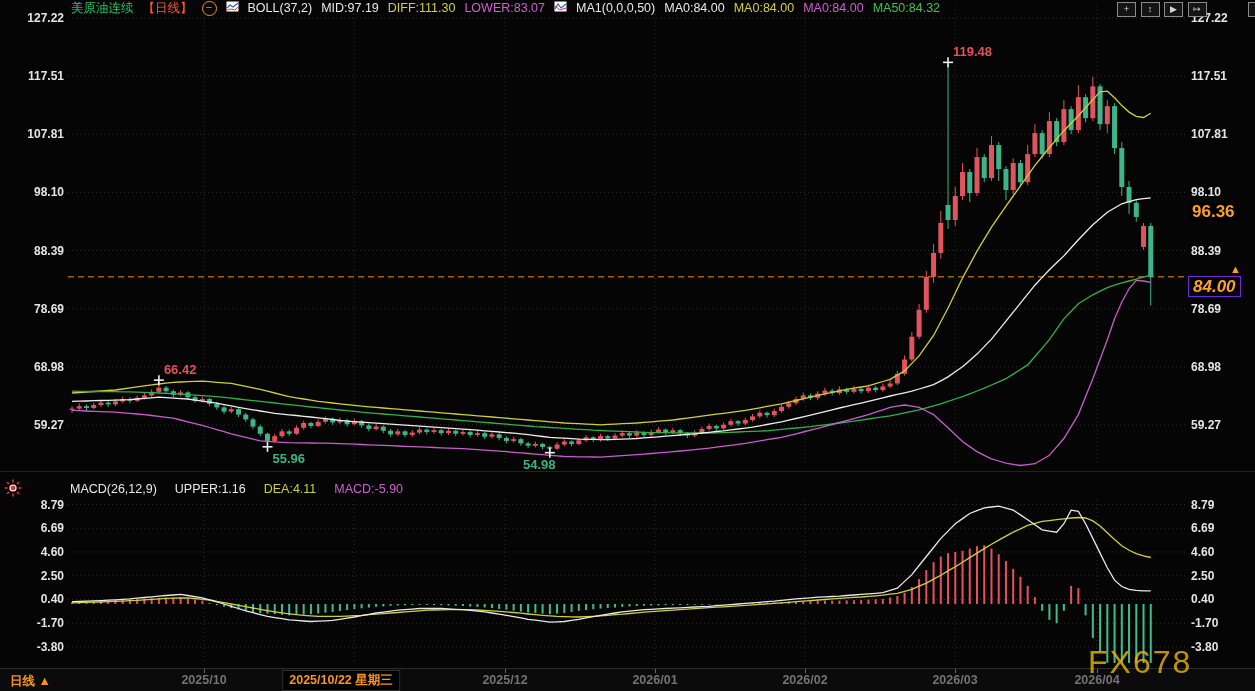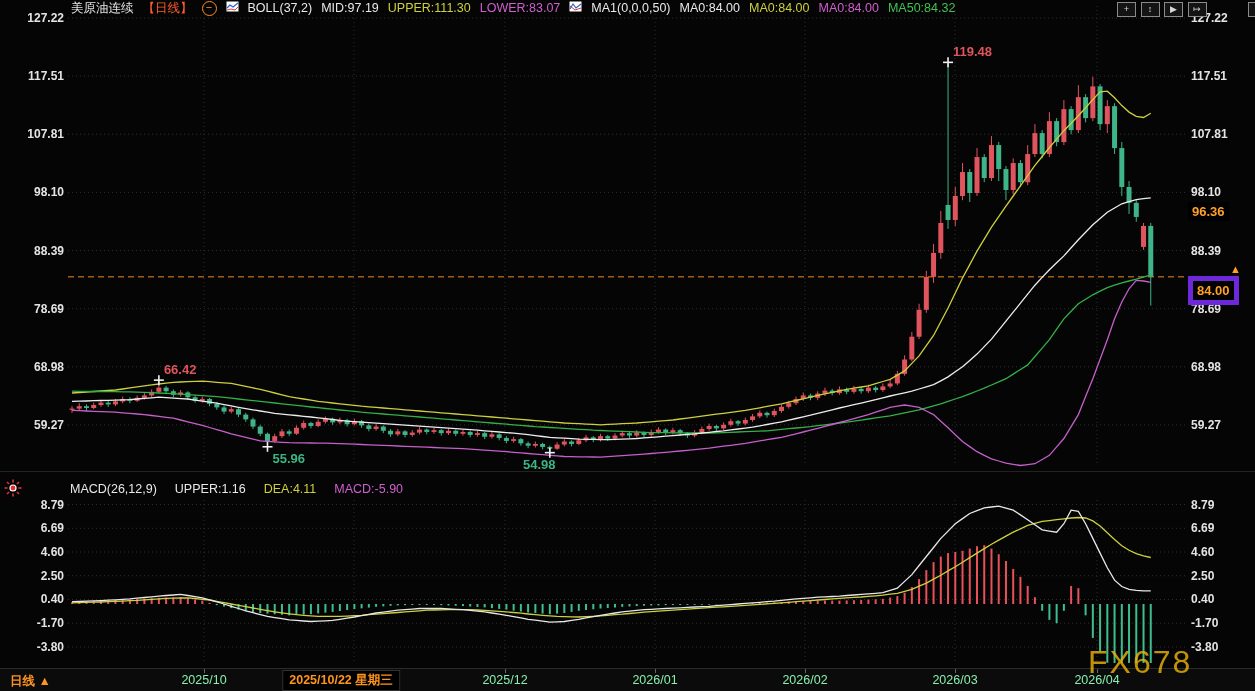--- a/index.html
+++ b/index.html
@@ -2,49 +2,49 @@
 <html><head>
 <meta charset="utf-8">
 <style>
   html,body{margin:0;padding:0;background:#050505;}
   body{position:relative;width:1255px;height:691px;overflow:hidden;
        font-family:"Liberation Sans","DejaVu Sans",sans-serif;color:#e6e6e6;}
   #chart-svg{position:absolute;left:0;top:0;z-index:1;}
   
   .hdr{position:absolute;left:71px;top:1px;z-index:4;display:flex;align-items:center;
        gap:9px;font-size:12.5px;white-space:nowrap;line-height:15px;}
-  .c-white{color:#e8e8e8}.c-gray{color:#e5e5e5}.c-yellow{color:#cdd03c}
+  .c-white{color:#e8e8e8}.c-gray{color:#22c55e}.c-yellow{color:#cdd03c}
   .c-magenta{color:#d05fd0}.c-green{color:#41c152}.c-orangered{color:#ff5a2b}
   .collapse{display:inline-block;width:13px;height:13px;border:1px solid #ff8c1e;border-radius:50%;
        color:#ff8c1e;font-size:11px;line-height:11px;text-align:center;}
   .mini-chart-icon{display:inline-block;}
   
   .tool-btn{position:absolute;top:2px;width:17px;height:13px;background:#141414;border:1px solid #8a8a8a;
        color:#d8d8d8;font-size:9px;line-height:12px;text-align:center;z-index:5;cursor:pointer;}
   
   .axis-label-left{position:absolute;left:2px;width:62px;text-align:right;font-size:12px;
        font-weight:700;color:#e4e4e4;z-index:3;transform:translateY(-50%);}
   .axis-label-right{position:absolute;left:1191px;font-size:12px;font-weight:700;color:#e4e4e4;
        z-index:3;transform:translateY(-50%);}
   
   .pivot-label{position:absolute;font-size:13px;font-weight:700;z-index:4;}
   
   .price-badge{position:absolute;left:1188px;z-index:6;background:#000;color:#ffa028;
-       font-size:13px;font-weight:700;padding:1px 4px;line-height:17px;}
-  .price-badge.bordered{border:5px solid #6d28d9;}
+       font-size:17px;font-weight:700;padding:1px 4px;line-height:17px;}
+  .price-badge.bordered{border:1px solid #6d28d9;font-style:italic;}
   .price-pointer{position:absolute;z-index:6;color:#ffa028;font-size:11px;line-height:11px;}
   
   .macd-hdr{position:absolute;left:70px;top:482px;z-index:4;display:flex;gap:18px;
        font-size:12.5px;white-space:nowrap;}
   
   .bottom-bar{position:absolute;left:0;top:668px;width:1255px;height:23px;background:#0b0b0b;
        border-top:1px solid #2b2b2b;z-index:4;}
   .period-label{position:absolute;left:10px;top:4px;color:#ff941e;font-weight:700;font-size:12.5px;}
   .month-label{position:absolute;top:4px;transform:translateX(-50%);font-size:12.5px;
-       font-weight:400;color:#86efac;}
+       font-weight:700;color:#737373;}
   .month-tick{position:absolute;top:0;width:1px;height:4px;background:#666;}
   .date-badge{position:absolute;top:1px;transform:translateX(-50%);background:#000;border:1px solid #303030;
        color:#ff941e;font-weight:700;font-size:12.5px;padding:1px 6px;}
   .watermark{position:absolute;left:1088px;top:644px;z-index:7;font-size:32px;color:#eab308;
        opacity:.82;letter-spacing:2px;}
   .alert-icon{position:absolute;left:4px;top:479px;z-index:4;}
   .panel-divider{position:absolute;left:0;width:1255px;height:1px;background:#222;z-index:2;}
 </style>
 </head>
 <body>
@@ -549,21 +549,21 @@
   <span class="c-gray">美原油连续</span>
   <span class="c-orangered">【日线】</span>
   <span class="collapse">−</span>
   <span class="mini-chart-icon"><svg width="13" height="11">
         <rect x="0.5" y="0.5" width="12" height="10" fill="#fff"></rect>
         <polyline points="1,7 4,4 7,6 12,2" fill="none" stroke="#2b5fd9" stroke-width="1.2"></polyline>
         <polyline points="1,9 5,8 9,9 12,6" fill="none" stroke="#d93b3b" stroke-width="1"></polyline>
       </svg></span>
   <span class="c-white">BOLL(37,2)</span>
   <span class="c-white">MID:97.19</span>
-  <span class="c-yellow">UPPER:111.30</span>
+  <span class="c-yellow">DIFF:111.30</span>
   <span class="c-magenta">LOWER:83.07</span>
   <span class="mini-chart-icon"><svg width="13" height="11">
         <rect x="0.5" y="0.5" width="12" height="10" fill="#fff"></rect>
         <polyline points="1,8 4,3 7,7 12,3" fill="none" stroke="#2b5fd9" stroke-width="1.2"></polyline>
         <polyline points="1,5 6,9 12,7" fill="none" stroke="#d93b3b" stroke-width="1"></polyline>
       </svg></span>
   <span class="c-white">MA1(0,0,0,50)</span>
   <span class="c-white">MA0:84.00</span>
   <span class="c-yellow">MA0:84.00</span>
   <span class="c-magenta">MA0:84.00</span>

